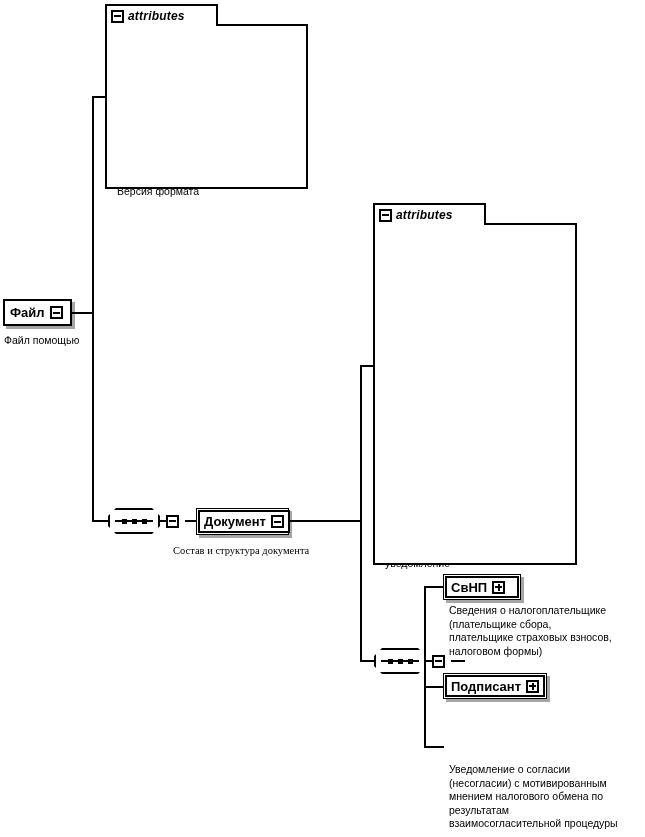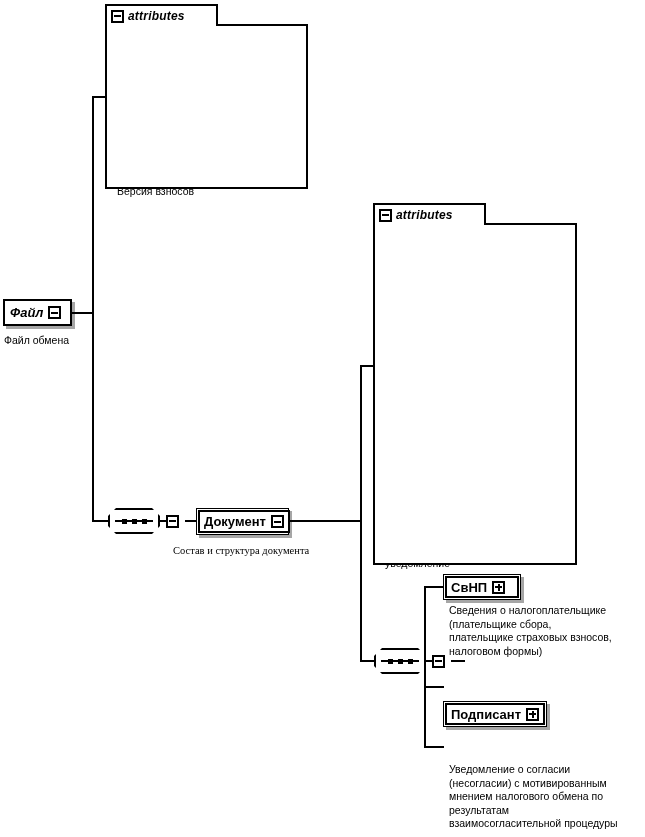--- a/index.html
+++ b/index.html
@@ -136,29 +136,29 @@
     </div>
   </div>
   <div class="cap" style="left:117px;top:120px;width:182px;">Версия программы, с помощью
 которой сформирован файл</div>
 
   <div class="node attr" style="left:114px;top:150px;width:90px;height:27px;">
     <div class="box">
       <span class="name">ВерсФорм</span>
     </div>
   </div>
-  <div class="cap" style="left:117px;top:185px;width:180px;">Версия взносов</div>
-
-  <div class="node" style="left:3px;top:299px;width:69px;height:27px;font-style:italic;">
+  <div class="cap" style="left:117px;top:185px;width:180px;">Версия формата</div>
+
+  <div class="node" style="left:3px;top:299px;width:69px;height:27px;">
     <div class="box">
       <span class="name">Файл</span>
       <span class="exp"></span>
     </div>
   </div>
-  <div class="cap" style="left:4px;top:334px;width:140px;">Файл обмена</div>
+  <div class="cap" style="left:4px;top:334px;width:140px;">Файл помощью</div>
 
   <div class="seq" style="left:108px;top:508px;">
     <div class="oct">
       <span class="bar"></span>
       <span class="dots">
           <i></i>
           <i></i>
           <i></i>
         </span>
     </div>
@@ -256,21 +256,21 @@
         <span class="name">СвНП</span>
         <span class="exp plus"></span>
       </div>
     </div>
   </div>
   <div class="cap" style="left:449px;top:604px;width:196px;">Сведения о налогоплательщике
 (плательщике сбора,
 плательщике страховых взносов,
 налоговом формы)</div>
 
-  <div class="node dbl" style="left:443px;top:673px;width:104px;height:26px;margin-top:28px;">
+  <div class="node dbl" style="left:443px;top:673px;width:104px;height:26px;">
     <div class="box">
       <div class="inner">
         <span class="name">Подписант</span>
         <span class="exp plus"></span>
       </div>
     </div>
   </div>
 
   <div class="cap" style="left:449px;top:763px;width:196px;">Уведомление о согласии
 (несогласии) с мотивированным

